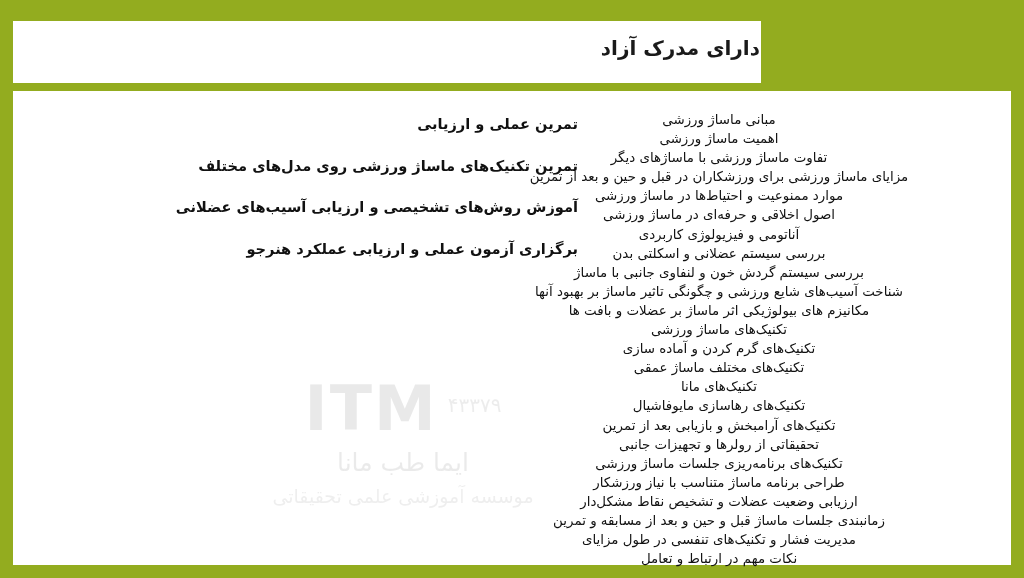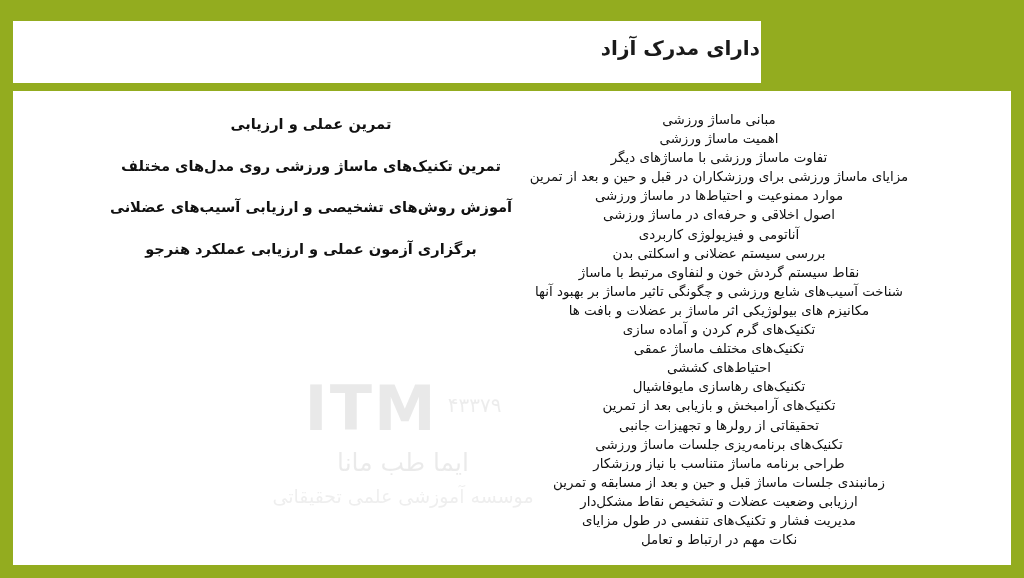--- a/index.html
+++ b/index.html
@@ -123,23 +123,23 @@
     font-size: 13.4px;
     line-height: 19.1px;
     color: #111111;
     white-space: nowrap;
   }
 
   
   .practicum {
     position: absolute;
     top: 20px;
-    left: 38px;
+    left: 45px;
     width: 520px;
-    text-align: center;
+    text-align: right;
     direction: rtl;
   }
   .practicum-item {
     font-size: 14.6px;
     font-weight: bold;
     color: #111111;
     line-height: 1.2;
     margin-bottom: 24px;
     white-space: nowrap;
   }
@@ -210,33 +210,34 @@
 
     <div class="syllabus">
       <div class="syllabus-item">مبانی ماساژ ورزشی</div>
       <div class="syllabus-item">اهمیت ماساژ ورزشی</div>
       <div class="syllabus-item">تفاوت ماساژ ورزشی با ماساژهای دیگر</div>
       <div class="syllabus-item">مزایای ماساژ ورزشی برای ورزشکاران در قبل و حین و بعد از تمرین</div>
       <div class="syllabus-item">موارد ممنوعیت و احتیاط‌ها در ماساژ ورزشی</div>
       <div class="syllabus-item">اصول اخلاقی و حرفه‌ای در ماساژ ورزشی</div>
       <div class="syllabus-item">آناتومی و فیزیولوژی کاربردی</div>
       <div class="syllabus-item">بررسی سیستم عضلانی و اسکلتی بدن</div>
-      <div class="syllabus-item">نقاط سیستم گردش خون و لنفاوی مرتبط با ماساژ</div>
+      <div class="syllabus-item">بررسی سیستم گردش خون و لنفاوی جانبی با ماساژ</div>
       <div class="syllabus-item">شناخت آسیب‌های شایع ورزشی و چگونگی تاثیر ماساژ بر بهبود آنها</div>
       <div class="syllabus-item">مکانیزم های بیولوژیکی اثر ماساژ بر عضلات و بافت ها</div>
+      <div class="syllabus-item">تکنیک‌های ماساژ ورزشی</div>
       <div class="syllabus-item">تکنیک‌های گرم کردن و آماده سازی</div>
       <div class="syllabus-item">تکنیک‌های مختلف ماساژ عمقی</div>
-      <div class="syllabus-item">احتیاط‌های کششی</div>
+      <div class="syllabus-item">تکنیک‌های مانا</div>
       <div class="syllabus-item">تکنیک‌های رهاسازی مایوفاشیال</div>
       <div class="syllabus-item">تکنیک‌های آرامبخش و بازیابی بعد از تمرین</div>
       <div class="syllabus-item">تحقیقاتی از رولرها و تجهیزات جانبی</div>
       <div class="syllabus-item">تکنیک‌های برنامه‌ریزی جلسات ماساژ ورزشی</div>
       <div class="syllabus-item">طراحی برنامه ماساژ متناسب با نیاز ورزشکار</div>
+      <div class="syllabus-item">ارزیابی وضعیت عضلات و تشخیص نقاط مشکل‌دار</div>
       <div class="syllabus-item">زمانبندی جلسات ماساژ قبل و حین و بعد از مسابقه و تمرین</div>
-      <div class="syllabus-item">ارزیابی وضعیت عضلات و تشخیص نقاط مشکل‌دار</div>
       <div class="syllabus-item">مدیریت فشار و تکنیک‌های تنفسی در طول مزایای</div>
       <div class="syllabus-item">نکات مهم در ارتباط و تعامل</div>
     </div>
 
     <div class="practicum">
       <div class="practicum-item">تمرین عملی و ارزیابی</div>
       <div class="practicum-item">تمرین تکنیک‌های ماساژ ورزشی روی مدل‌های مختلف</div>
       <div class="practicum-item">آموزش روش‌های تشخیصی و ارزیابی آسیب‌های عضلانی</div>
       <div class="practicum-item">برگزاری آزمون عملی و ارزیابی عملکرد هنرجو</div>
     </div>

